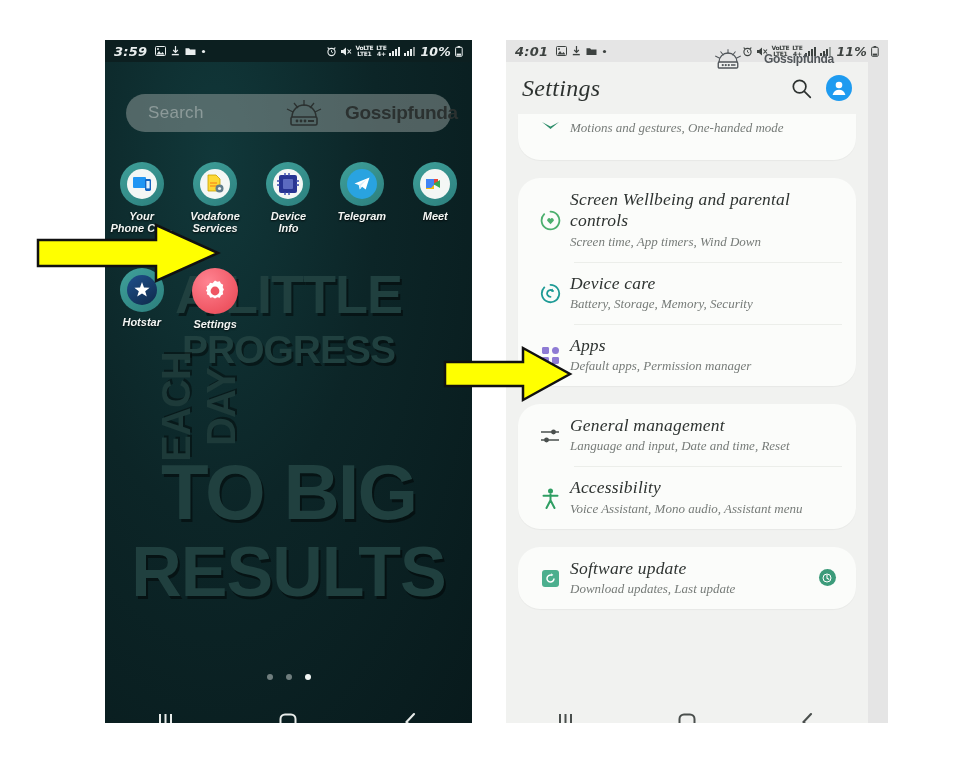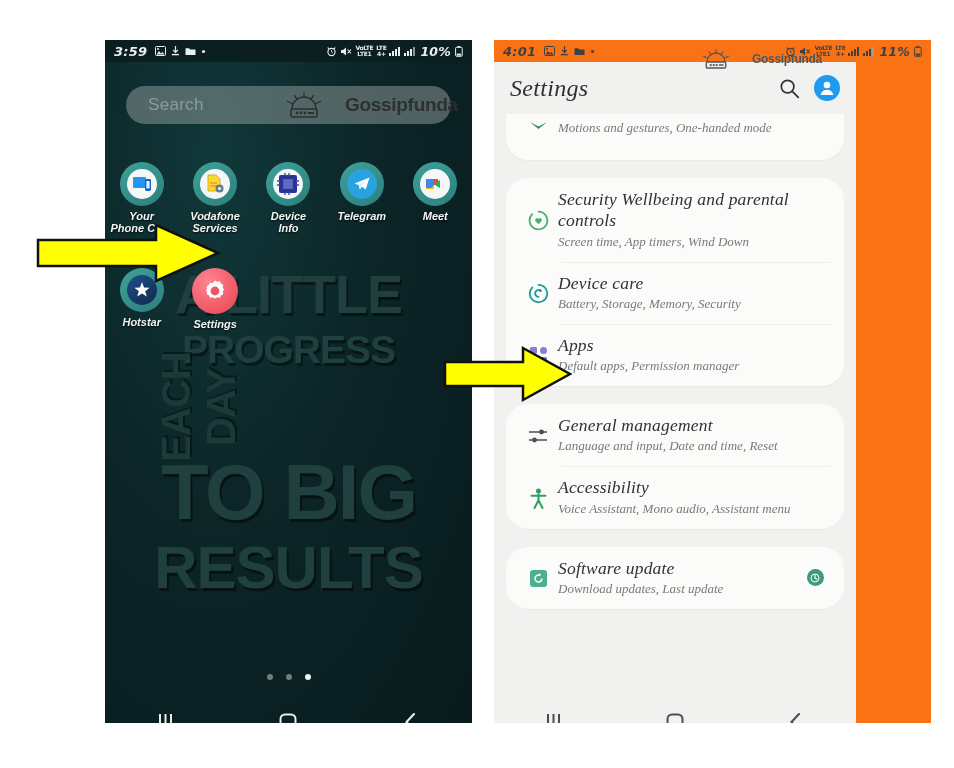--- a/index.html
+++ b/index.html
@@ -10,21 +10,21 @@
     overflow: hidden;
   }
   .page { position: relative; width: 954px; height: 768px; background:#fff; }
 
   
   .phone {
     position: absolute;
     overflow: hidden;
   }
   #phone-left  { left: 105px; top: 40px; width: 367px; height: 683px; background:#0c1f20; }
-  #phone-right { left: 494px; top: 40px; width: 437px; height: 683px; background:#f97316; }
+  #phone-right { left: 506px; top: 40px; width: 382px; height: 683px; background:#e5e5e5; }
 
   
   .statusbar {
     height: 22px; display: flex; align-items: center;
     padding: 0 9px; font-size: 12.5px; letter-spacing: .2px;
     font-family: "DejaVu Sans", sans-serif;
   }
   .sb-dark { color: #e9eeee; align-items: center; }
   .sb-light { color: #3d4240; }
   .sb-left { display: flex; align-items: center; gap: 5px; }
@@ -47,32 +47,32 @@
     font-family:"Liberation Sans", sans-serif;
     font-weight:bold; color:#20403f;
     text-shadow: 2px 3px 0 rgba(0,0,0,.45);
     letter-spacing:-1px; line-height:.92;
     user-select:none;
   }
   #wp-l1 { top:208px; font-size:54px; }
   #wp-l2 { top:270px; font-size:39px; }
   #wp-l3 { top:334px; font-size:54px; }
   #wp-l4 { top:395px; font-size:78px; letter-spacing:-2px; }
-  #wp-l5 { top:478px; font-size:60px; }
+  #wp-l5 { top:478px; font-size:70px; }
   #wp-vert {
     position:absolute; left:4px; top:300px; width:180px;
     transform: rotate(-90deg); transform-origin: center;
     font-family:"Liberation Sans", sans-serif; font-weight:bold;
     font-size:40px; color:#1d3a39; text-align:center;
     text-shadow: 2px 2px 0 rgba(0,0,0,.4); letter-spacing:-1px;
   }
 
   
   #search-bar {
-    position:absolute; left:21px; top:24px; width:325px; height:38px;
+    position:absolute; left:21px; top:32px; width:325px; height:38px;
     background: rgba(150,160,158,.50);
     border-radius:19px; display:flex; align-items:center;
   }
   #search-placeholder {
     position:absolute; left:22px; font-family:"Liberation Sans",sans-serif;
     font-size:17px; color:rgba(210,215,213,.45); letter-spacing:.3px;
   }
   .wm {
     display:flex; align-items:center; gap:21px;
   }
@@ -533,21 +533,21 @@
 
       <div class="card" style="margin-top:18px">
         <div class="srow">
           <span class="srow-icon">
             <svg width="21" height="21" viewBox="0 0 21 21">
                 <path d="M10.5 1.6a8.9 8.9 0 1 1-6.3 2.6" fill="none" stroke="#4caf6e" stroke-width="1.8" stroke-linecap="round"></path>
                 <path d="M10.5 14.2l-2.6-2.7a1.8 1.8 0 1 1 2.6-2.4 1.8 1.8 0 1 1 2.6 2.4z" fill="#4caf6e"></path>
               </svg>
           </span>
           <span class="srow-text">
-            <span class="srow-title" style="display:block">Security Wellbeing and parental controls</span>
+            <span class="srow-title" style="display:block">Screen Wellbeing and parental controls</span>
             <span class="srow-sub" style="display:block">Screen time, App timers, Wind Down</span>
           </span>
         </div>
         <div class="srow">
           <span class="srow-icon">
             <svg width="21" height="21" viewBox="0 0 21 21">
                 <path d="M10.5 1.8a8.7 8.7 0 1 1-6.2 2.6" fill="none" stroke="#1f9b96" stroke-width="1.8" stroke-linecap="round"></path>
                 <path d="M10.5 13.8a3.4 3.4 0 1 1 2.4-5.8" fill="none" stroke="#1f9b96" stroke-width="1.8" stroke-linecap="round"></path>
                 <path d="M12.2 5.6l1.5 2.6-2.8.3z" fill="#1f9b96"></path>
               </svg>

